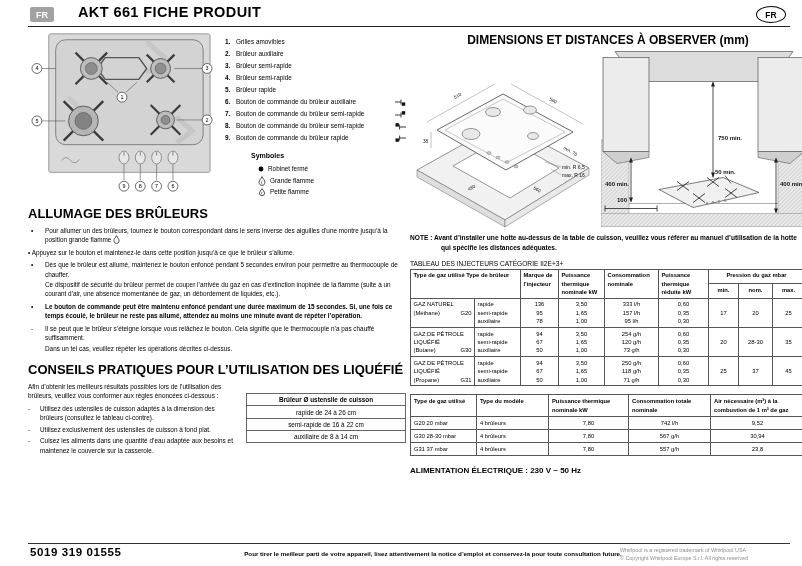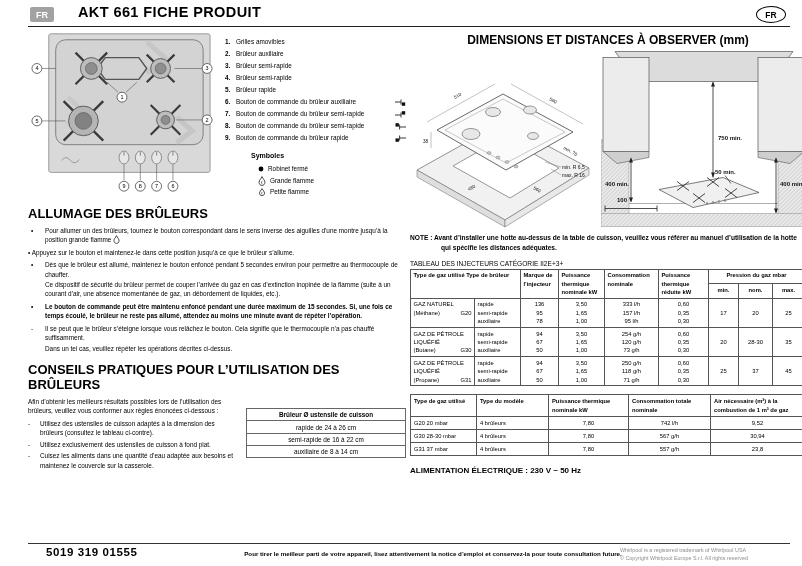--- a/index.html
+++ b/index.html
@@ -56,21 +56,21 @@
   table.inj td.mid{vertical-align:middle;text-align:center;}
   .gasline{display:flex;justify-content:space-between;}
 
   table.models{border-collapse:collapse;width:394px;font-size:5.8px;margin-top:8px;line-height:1.4;table-layout:fixed;}
   table.models th,table.models td{border:1px solid #555;padding:2px 3px;}
   table.models th{text-align:left;font-weight:bold;vertical-align:top;}
   table.models td.c{text-align:center;}
 
   .power{font-size:8px;font-weight:bold;margin-top:10px;}
 
-  .ft-code{left:38px;top:546px;font-size:11.5px;font-weight:bold;letter-spacing:.6px;}
+  .ft-code{left:22px;top:546px;font-size:11.5px;font-weight:bold;letter-spacing:.6px;}
   .ft-notice{left:235px;top:550px;width:380px;font-size:6.2px;font-weight:bold;text-align:center;line-height:1.3;}
   .ft-right{right:12px;top:547px;width:178px;font-size:5.4px;color:#8d8d8d;line-height:1.4;}
   svg text{font-family:"Liberation Sans",sans-serif;}
 </style>
 </head>
 <body>
 
 <div class="page">
 
   <div class="abs hdr-badge">FR</div>
@@ -232,21 +232,21 @@
         <span class="mk">•</span>
         <span>Le bouton de commande peut être maintenu enfoncé pendant une durée maximum de 15 secondes. Si, une fois ce temps écoulé, le brûleur ne reste pas allumé, attendez au moins une minute avant de répéter l’opération.</span>
       </div>
       <div class="li">
         <span class="mk">-</span>
         <span>Il se peut que le brûleur s’éteigne lorsque vous relâchez le bouton. Cela signifie que le thermocouple n’a pas chauffé suffisamment.</span>
         <div class="cont">Dans un tel cas, veuillez répéter les opérations décrites ci-dessus.</div>
       </div>
     </div>
 
-    <div class="sec-title">CONSEILS PRATIQUES POUR L’UTILISATION DES BRÛLEURS</div>
+    <div class="sec-title">CONSEILS PRATIQUES POUR L’UTILISATION DES LIQUÉFIÉ</div>
     <div class="tips-row">
       <div class="tips-left">
         <div style="margin-bottom:3px">Afin d’obtenir les meilleurs résultats possibles lors de l’utilisation des brûleurs, veuillez vous conformer aux règles énoncées ci-dessous :</div>
         <div class="li"><span class="mk">-</span><span>Utilisez des ustensiles de cuisson adaptés à la dimension des brûleurs (consultez le tableau ci-contre).</span></div>
         <div class="li"><span class="mk">-</span><span>Utilisez exclusivement des ustensiles de cuisson à fond plat.</span></div>
         <div class="li"><span class="mk">-</span><span>Cuisez les aliments dans une quantité d’eau adaptée aux besoins et maintenez le couvercle sur la casserole.</span></div>
       </div>
       <table class="pan-table">
         <tbody>
             <tr>

